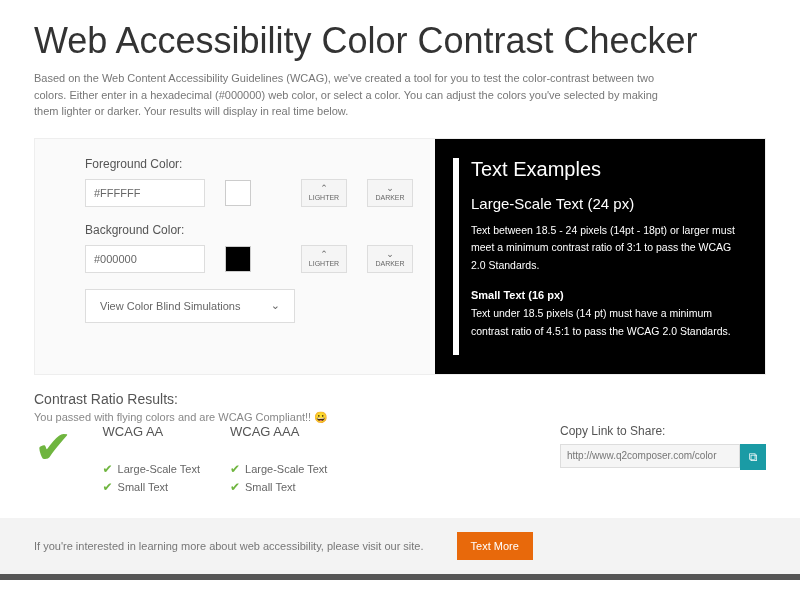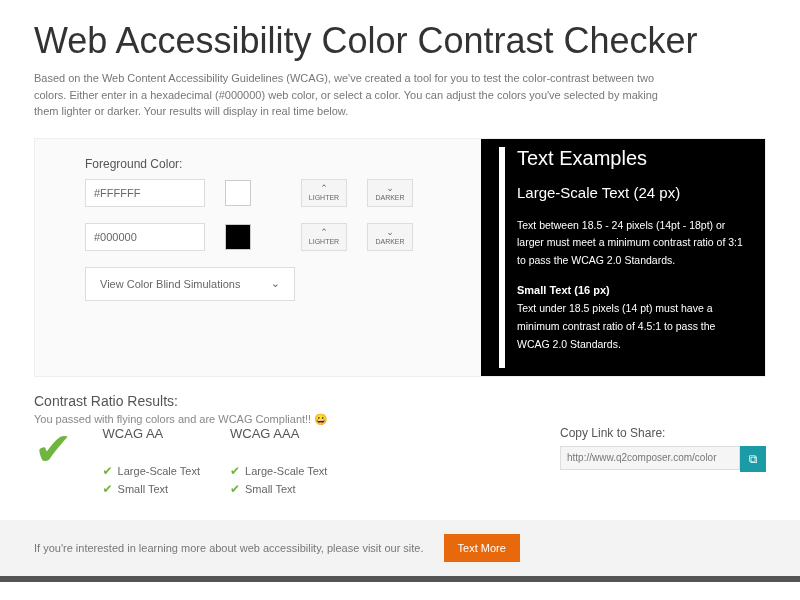--- a/index.html
+++ b/index.html
@@ -9,43 +9,43 @@
 .intro{font-size:11px;line-height:1.5;color:#777;max-width:640px;margin-bottom:18px}
 .panel{display:flex;border:1px solid #eee;background:#fafafa;margin-bottom:16px}
 .controls{flex:1;padding:18px 20px 18px 50px}
 .label{font-size:12px;color:#555;margin-bottom:8px}
 .row{display:flex;align-items:center;gap:20px;margin-bottom:16px}
 .hex{width:120px;height:28px;border:1px solid #ddd;background:#fff;font-size:11px;padding:0 8px;color:#666}
 .swatch{width:26px;height:26px;border:1px solid #ccc}
 .btn{width:46px;height:28px;border:1px solid #ddd;background:#f5f5f5;font-size:7px;color:#666;display:flex;flex-direction:column;align-items:center;justify-content:center;gap:1px;cursor:pointer}
 .btn .chev{font-size:9px;line-height:1}
 .dropdown{width:210px;height:34px;border:1px solid #ddd;background:#fff;display:flex;align-items:center;justify-content:space-between;padding:0 14px;font-size:11px;color:#666;margin-top:6px;cursor:pointer}
-.examples{width:284px;background:#000;color:#fff;padding:8px 18px;display:flex;gap:12px}
+.examples{width:330px;background:#000;color:#fff;padding:19px 18px;display:flex;gap:12px}
 .bar{width:6px;background:#fff;align-self:stretch}
 .ex-body{flex:1}
 .ex-title{font-size:20px;font-weight:400;margin-bottom:14px}
-.ex-large{font-size:15px;font-weight:400;margin-bottom:16px}
+.ex-large{font-size:15px;font-weight:400;margin-bottom:10px}
 .ex-p{font-size:10.5px;line-height:1.7;margin-bottom:14px}
 .ex-small-h{font-size:11px;font-weight:700;margin-bottom:4px}
 .results-h{font-size:14px;color:#555;margin-bottom:4px}
 .results-msg{font-size:11px;color:#888;}
 .results{display:flex;align-items:flex-start;gap:30px}
 .ratio-box{display:flex;align-items:center;gap:6px}
 .check-big{color:#6fb53f;font-size:46px;line-height:1}
 .ratio{font-size:44px;font-weight:300;color:#555;letter-spacing:-1px}
 .col{font-size:11px}
 .col-h{font-size:13px;color:#555;margin-bottom:23px;font-weight:400}
 .pass{display:flex;align-items:center;gap:5px;color:#666;margin-bottom:4px}
 .tick{color:#6fb53f;font-size:12px}
 .share{margin-left:auto}
 .share-h{font-size:12px;color:#555;margin-bottom:6px}
 .share-row{display:flex}
 .share-url{width:180px;height:24px;border:1px solid #ddd;background:#f5f5f5;font-size:10px;padding:0 6px;color:#777}
 .copy{width:26px;height:26px;background:#1a9ba5;color:#fff;display:flex;align-items:center;justify-content:center;font-size:12px;cursor:pointer}
-.footer{background:#f3f3f3;margin-top:20px;padding:14px 34px;display:flex;align-items:center;gap:20px}
+.footer{background:#f3f3f3;margin-top:20px;padding:14px 34px;display:flex;align-items:center;gap:33px}
 .footer-text{font-size:11px;color:#777}
 .learn{background:#e8690b;color:#fff;border:none;padding:8px 14px;font-size:11px;cursor:pointer}
 .strip{height:6px;background:#555}
 .emoji{font-size:11px}
 </style>
 </head>
 <body>
 
 <div class="page">
   <h1>Web Accessibility Color Contrast Checker</h1>
@@ -61,20 +61,21 @@
         <div class="btn">
             <span class="chev">⌃</span>
             <span>LIGHTER</span>
           </div>
         <div class="btn">
             <span class="chev">⌄</span>
             <span>DARKER</span>
           </div>
       </div>
 
+      <div class="label">Background Color:</div>
       <div class="row">
         <input class="hex" value="#000000" style="">
         <div class="swatch" style="background:#000"></div>
         <div style="width:10px"></div>
         <div class="btn">
             <span class="chev">⌃</span>
             <span>LIGHTER</span>
           </div>
         <div class="btn">
             <span class="chev">⌄</span>

